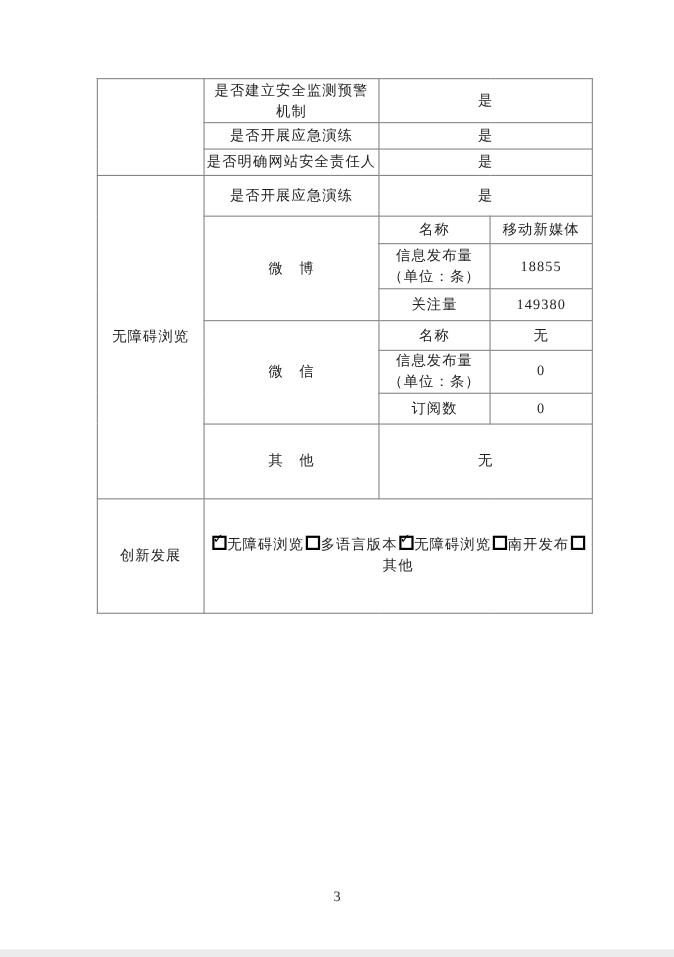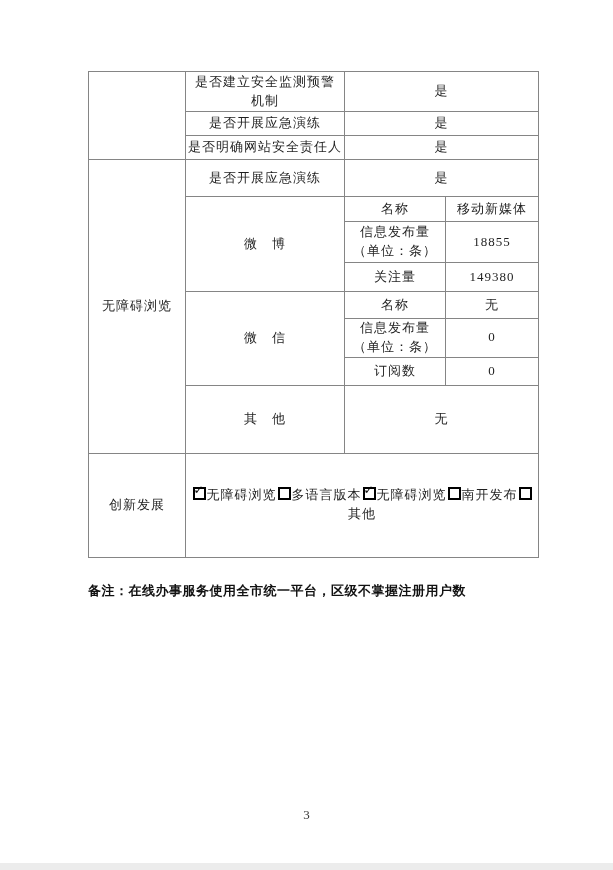--- a/index.html
+++ b/index.html
@@ -154,18 +154,17 @@
         <td colspan="2">无</td>
       </tr>
 
       <tr style="height:104px">
         <td>创新发展</td>
         <td colspan="3" class="check-row"><span class="cb checked"></span><span>无障碍浏览</span><span class="cb"></span><span>多语言版本</span><span class="cb checked"></span><span>无障碍浏览</span><span class="cb"></span><span>南开发布</span><span class="cb"></span><span>其他</span></td>
       </tr>
     </tbody>
   </table>
 
-  <div class="note">备注：在线办事服务使用全市统一平台，区级不掌握注册用户数</div>
 
   <div class="page-num">3</div>
 
   <div class="bottom-strip"></div>
 </div>
 
 </body></html>

